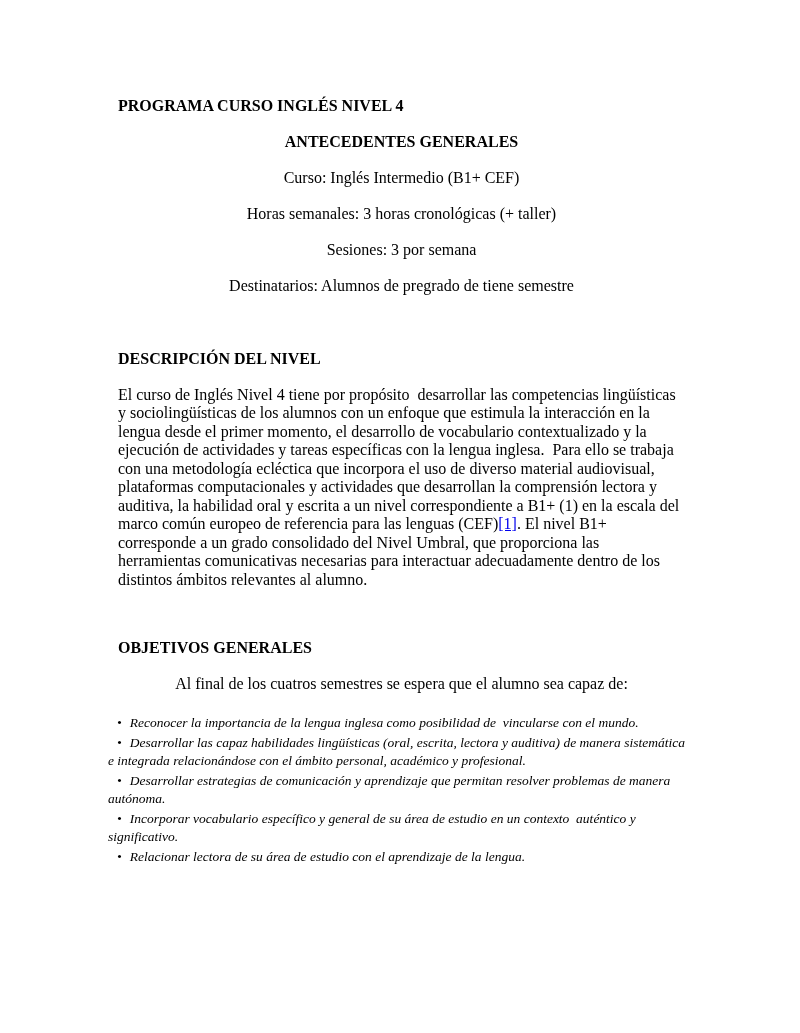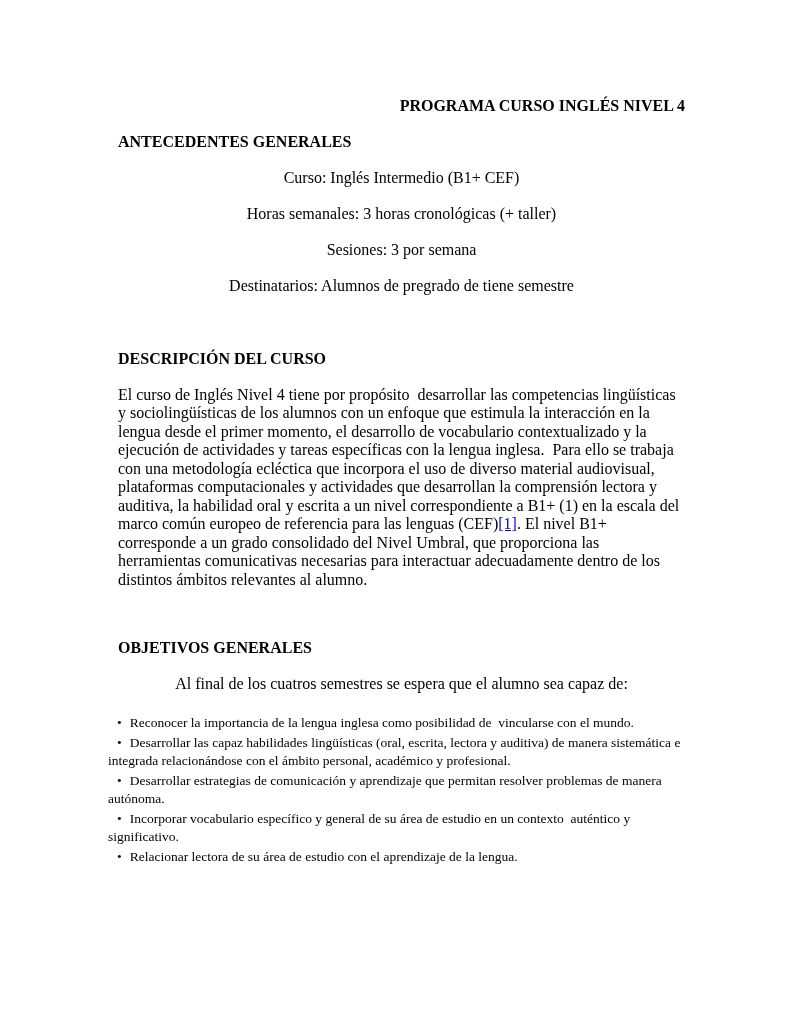--- a/index.html
+++ b/index.html
@@ -25,24 +25,24 @@
   }
   .content p {
     margin: 0;
     white-space: pre-wrap;
   }
   .bold {
     font-weight: bold;
   }
   .doc-title {
     margin: 0 0 17.5px 0 !important;
-    text-align: right;
   }
   .section-heading {
     margin: 0 0 17.5px 0 !important;
+    text-align: center;
   }
   .line {
     margin: 0 0 17.5px 0 !important;
     text-align: center;
   }
   .descripcion-heading {
     margin: 54px 0 17.5px 0 !important;
   }
   .para {
     margin: 0 !important;
@@ -61,20 +61,21 @@
   .bullets {
     margin-top: 20px;
     font-size: 13.5px;
     line-height: 18px;
   }
   .bullet-item {
     margin-left: -10px;
     text-indent: 9px;
     margin-bottom: 2px;
     white-space: pre-wrap;
+    font-style: italic;
   }
   .bullet-item .marker {
     margin-right: 8px;
   }
   .bullet-item span {
     white-space: pre-wrap;
   }
 </style>
 </head>
 <body>
@@ -84,21 +85,21 @@
 
     <p class="bold doc-title">PROGRAMA CURSO INGLÉS NIVEL 4</p>
 
     <p class="bold section-heading">ANTECEDENTES GENERALES</p>
 
     <p class="line">Curso: Inglés Intermedio (B1+ CEF)</p>
     <p class="line">Horas semanales: 3 horas cronológicas (+ taller)</p>
     <p class="line">Sesiones: 3 por semana</p>
     <p class="line">Destinatarios: Alumnos de pregrado de tiene semestre</p>
 
-    <p class="bold descripcion-heading">DESCRIPCIÓN DEL CURSO</p>
+    <p class="bold descripcion-heading">DESCRIPCIÓN DEL NIVEL</p>
 
     <p class="para"><span>El curso de Inglés Nivel 4 tiene por propósito  desarrollar las competencias lingüísticas y sociolingüísticas de los alumnos con un enfoque que estimula la interacción en la lengua desde el primer momento, el desarrollo de vocabulario contextualizado y la ejecución de actividades y tareas específicas con la lengua inglesa.  Para ello se trabaja con una metodología ecléctica que incorpora el uso de diverso material audiovisual,  plataformas computacionales y actividades que desarrollan la comprensión lectora y auditiva, la habilidad oral y escrita a un nivel correspondiente a B1+ (1) en la escala del marco común europeo de referencia para las lenguas (CEF)</span><a class="footnote-link">[1]</a><span>. El nivel B1+ corresponde a un grado consolidado del Nivel Umbral, que proporciona las  herramientas comunicativas necesarias para interactuar adecuadamente dentro de los distintos ámbitos relevantes al alumno.</span></p>
 
     <p class="bold objetivos-heading">OBJETIVOS GENERALES</p>
 
     <p class="line">Al final de los cuatros semestres se espera que el alumno sea capaz de:</p>
 
     <div class="bullets">
       <div class="bullet-item"><span class="marker">•</span><span>Reconocer la importancia de la lengua inglesa como posibilidad de  vincularse con el mundo.</span></div>
       <div class="bullet-item"><span class="marker">•</span><span>Desarrollar las capaz habilidades lingüísticas (oral, escrita, lectora y auditiva) de manera sistemática e integrada relacionándose con el ámbito personal, académico y profesional.</span></div>

